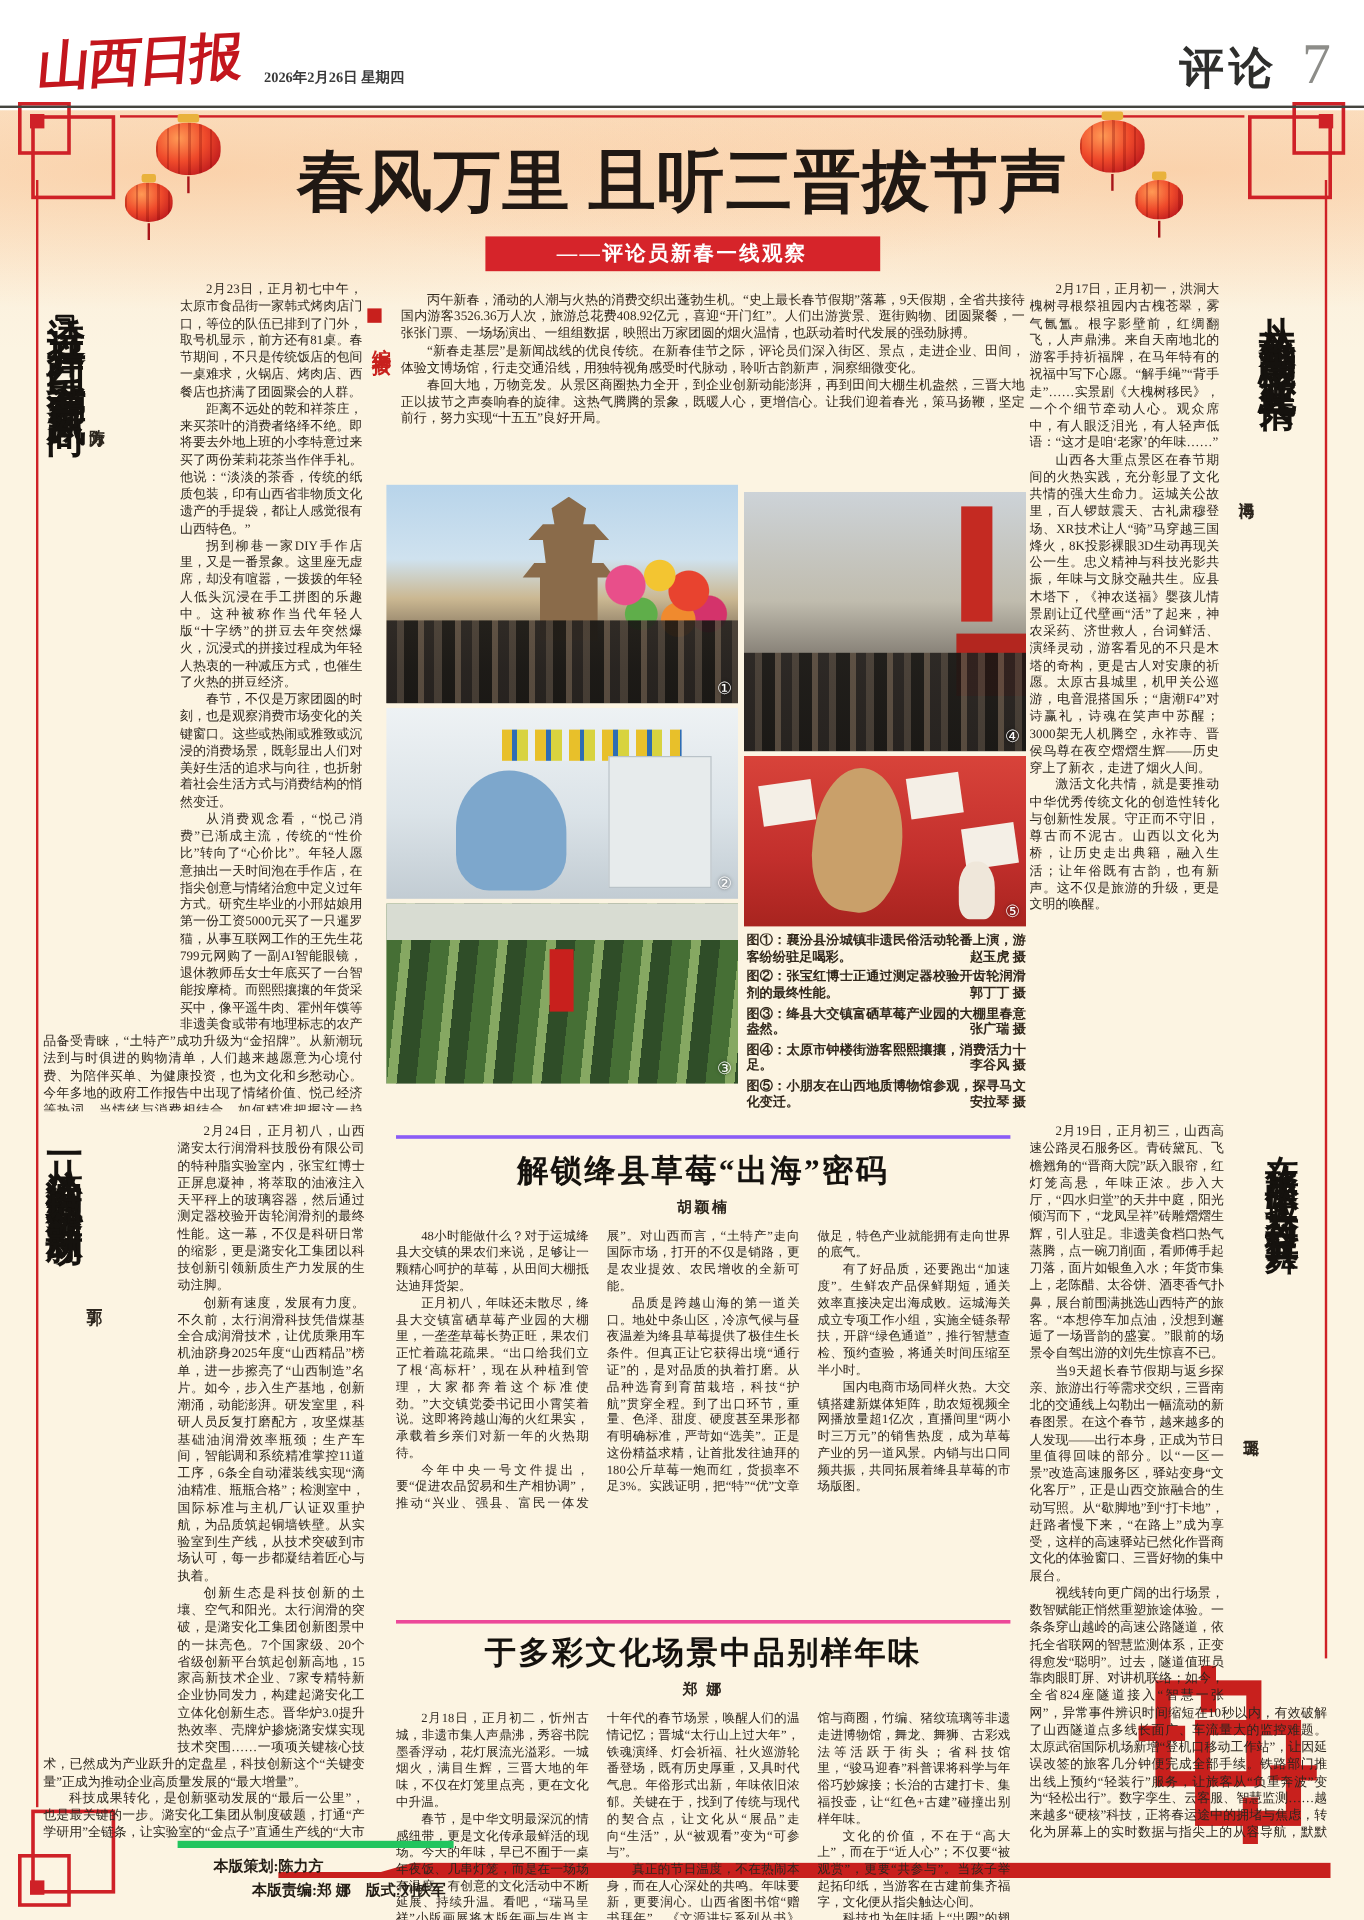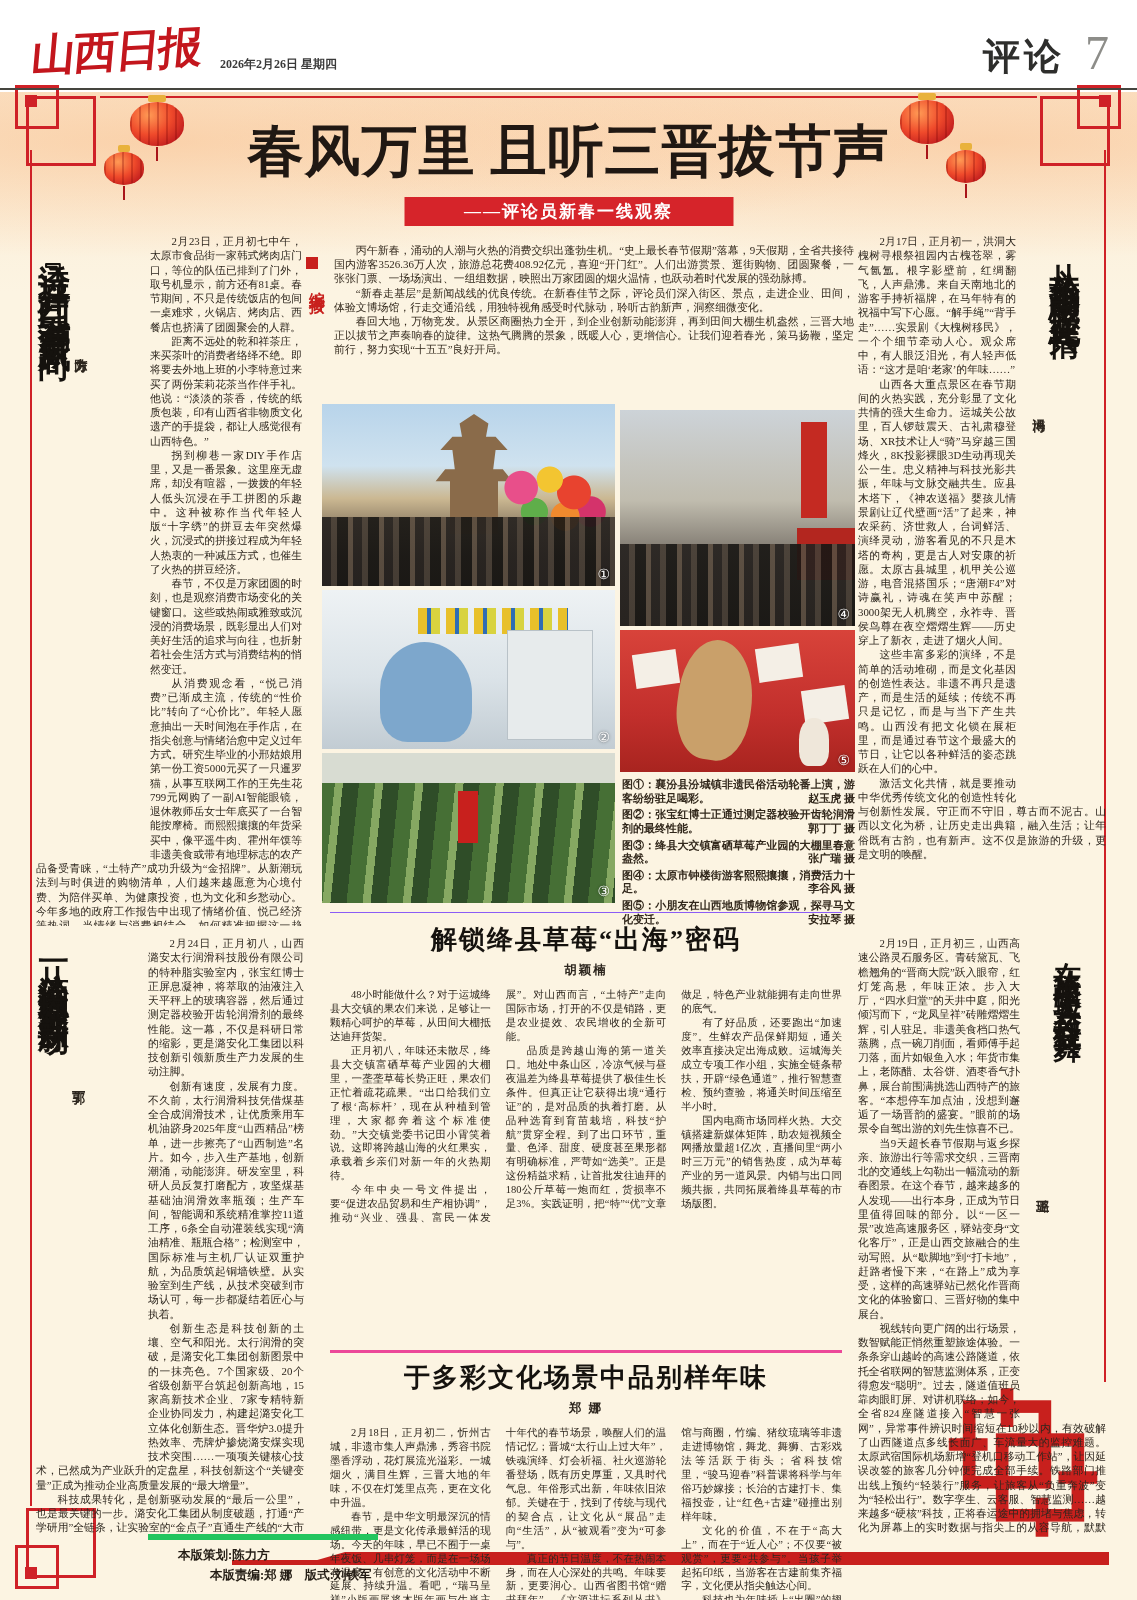--- a/index.html
+++ b/index.html
@@ -84,21 +84,21 @@
   #a-innovation{left:36px;top:936px;width:268px;height:598px;}
   #a-innovation .tfloat{width:102px;height:514px;}
   #a-innovation .vtitle{font-size:31px;letter-spacing:5px;line-height:1.1;}
   #a-innovation .vauthor{margin-top:140px;margin-right:4px;}
 
   .carticle{position:absolute;z-index:2;overflow:hidden;}
   .c-title{text-align:center;font-size:26px;font-weight:900;color:#15120e;letter-spacing:2px;}
   .c-author{text-align:center;font-size:12.5px;font-weight:700;color:#2d261e;margin:5px 0 9px;letter-spacing:2px;}
   .c-cols{column-count:3;column-gap:15px;font-size:10.5px;line-height:1.33;color:#2d261e;text-align:justify;}
   .c-cols p{margin:0;text-indent:2em;}
-  #a-strawberry{left:330px;top:912px;width:512px;height:318px;border-top:1px solid #8b5cf6;padding-top:9px;}
+  #a-strawberry{left:330px;top:946px;width:512px;height:318px;border-top:3px solid #8b5cf6;padding-top:9px;}
   #a-strawberry .c-cols{height:238px;overflow:hidden;}
   #a-festival{left:330px;top:1350px;width:512px;height:302px;border-top:3px solid #ec4899;padding-top:7px;}
   #a-festival .c-cols{height:228px;overflow:hidden;}
 
   
   .photo{position:absolute;z-index:2;overflow:hidden;}
   .badge{position:absolute;right:5px;bottom:3px;color:#fff;font-size:14px;text-shadow:0 0 3px rgba(0,0,0,.7);z-index:3;}
   #ph1{left:322px;top:404px;width:293px;height:182px;background:linear-gradient(180deg,#b8d4ea 0%,#cfe2ef 34%,#cbb892 52%,#8a7a63 68%,#4a4138 84%,#2f2a24 100%);}
   .tower{position:absolute;left:92px;top:10px;width:120px;height:120px;background:#8a6b4a;
     clip-path:polygon(30% 100%,30% 56%,18% 56%,26% 46%,34% 46%,32% 30%,22% 30%,32% 19%,40% 19%,38% 8%,50% 0,62% 8%,60% 19%,68% 19%,78% 30%,68% 30%,66% 46%,74% 46%,82% 56%,70% 56%,70% 100%);}
@@ -247,21 +247,20 @@
     <p class="cap"><span class="lab">图⑤：</span><span>小朋友在山西地质博物馆参观，探寻马文化变迁。</span><span class="credit">安拉琴 摄</span></p>
   </div>
 
   <article class="article" id="a-culture">
     <div class="tfloat fr">
       <div class="vauthor">冯博</div>
       <div class="vtitle">从文旅热潮中感悟文化共情</div>
     </div>
   <p>2月17日，正月初一，洪洞大槐树寻根祭祖园内古槐苍翠，雾气氤氲。根字影壁前，红绸翻飞，人声鼎沸。来自天南地北的游客手持祈福牌，在马年特有的祝福中写下心愿。“解手绳”“背手走”……实景剧《大槐树移民》，一个个细节牵动人心。观众席中，有人眼泛泪光，有人轻声低语：“这才是咱‘老家’的年味……”</p>
       <p>山西各大重点景区在春节期间的火热实践，充分彰显了文化共情的强大生命力。运城关公故里，百人锣鼓震天、古礼肃穆登场、XR技术让人“骑”马穿越三国烽火，8K投影裸眼3D生动再现关公一生。忠义精神与科技光影共振，年味与文脉交融共生。应县木塔下，《神农送福》婴孩儿情景剧让辽代壁画“活”了起来，神农采药、济世救人，台词鲜活、演绎灵动，游客看见的不只是木塔的奇构，更是古人对安康的祈愿。太原古县城里，机甲关公巡游，电音混搭国乐；“唐潮F4”对诗赢礼，诗魂在笑声中苏醒；3000架无人机腾空，永祚寺、晋侯鸟尊在夜空熠熠生辉——历史穿上了新衣，走进了烟火人间。</p>
-      <p>这些丰富多彩的演绎，不是简单的活动堆砌，而是文化基因的创造性表达。非遗不再只是遗产，而是生活的延续；传统不再只是记忆，而是与当下产生共鸣。山西没有把文化锁在展柜里，而是通过春节这个最盛大的节日，让它以各种鲜活的姿态跳跃在人们的心中。</p>
       <p>激活文化共情，就是要推动中华优秀传统文化的创造性转化与创新性发展。守正而不守旧，尊古而不泥古。山西以文化为桥，让历史走出典籍，融入生活；让年俗既有古韵，也有新声。这不仅是旅游的升级，更是文明的唤醒。</p>
     </article>
 
   <article class="article" id="a-travel">
     <div class="tfloat fr">
       <div class="vauthor">王璐</div>
       <div class="vtitle">在旅途中体验人文与科技共舞</div>
     </div>
   <p>2月19日，正月初三，山西高速公路灵石服务区。青砖黛瓦、飞檐翘角的“晋商大院”跃入眼帘，红灯笼高悬，年味正浓。步入大厅，“四水归堂”的天井中庭，阳光倾泻而下，“龙凤呈祥”砖雕熠熠生辉，引人驻足。非遗美食档口热气蒸腾，点一碗刀削面，看师傅手起刀落，面片如银鱼入水；年货市集上，老陈醋、太谷饼、酒枣香气扑鼻，展台前围满挑选山西特产的旅客。“本想停车加点油，没想到邂逅了一场晋韵的盛宴。”眼前的场景令自驾出游的刘先生惊喜不已。</p>
       <p>当9天超长春节假期与返乡探亲、旅游出行等需求交织，三晋南北的交通线上勾勒出一幅流动的新春图景。在这个春节，越来越多的人发现——出行本身，正成为节日里值得回味的部分。以“一区一景”改造高速服务区，驿站变身“文化客厅”，正是山西交旅融合的生动写照。从“歇脚地”到“打卡地”，赶路者慢下来，“在路上”成为享受，这样的高速驿站已然化作晋商文化的体验窗口、三晋好物的集中展台。</p>

